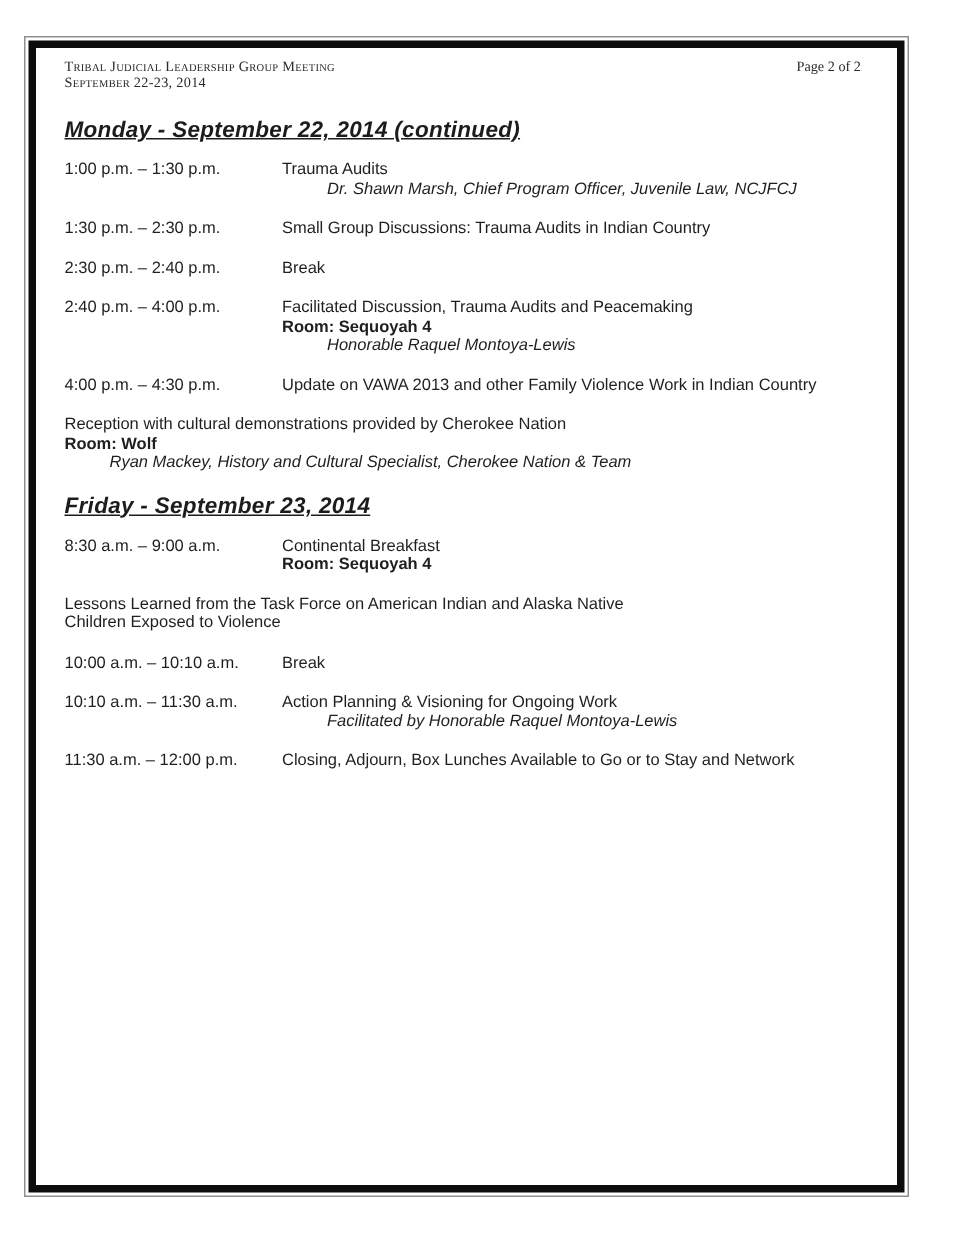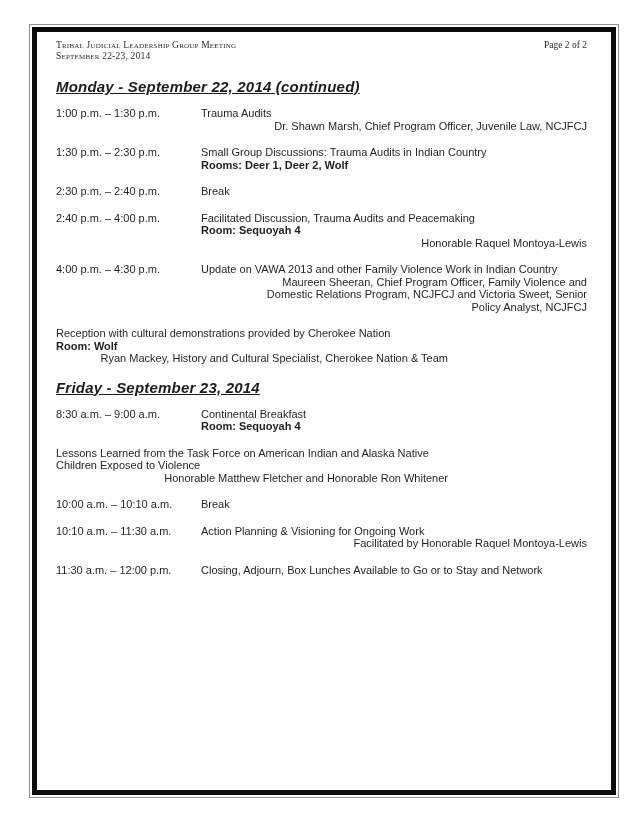--- a/index.html
+++ b/index.html
@@ -8,21 +8,21 @@
     background: #ffffff;
   }
   body {
     width: 636px;
     height: 823px;
     position: relative;
     overflow: hidden;
   }
   .page-frame {
     position: absolute;
-    left: 29px;
+    left: 16px;
     top: 24px;
     width: 590px;
     height: 774px;
     box-sizing: border-box;
     border: 1px solid #8f8f8f;
     padding: 2px;
     background: #ffffff;
   }
   .page-inner {
     width: 100%;
@@ -71,22 +71,22 @@
     flex: 0 0 145px;
     width: 145px;
   }
   .entry-details {
     flex: 1;
     max-width: 392px;
   }
   .ln-normal { }
   .ln-bold { font-weight: bold; }
   .ln-italic {
-    margin-left: 40px;
-    text-align: right;
+    font-style: italic;
+    margin-left: 30px;
   }
 </style>
 </head>
 <body>
 
 <div class="page-frame">
   <div class="page-inner">
 
     <div class="doc-header">
       <div class="meeting-id">
@@ -102,63 +102,60 @@
           <div class="entry-time">1:00 p.m. – 1:30 p.m.</div>
           <div class="entry-details">
             <div class="ln-normal">Trauma Audits</div>
             <div class="ln-italic">Dr. Shawn Marsh, Chief Program Officer, Juvenile Law, NCJFCJ</div>
           </div>
         </div>
         <div class="entry">
           <div class="entry-time">1:30 p.m. – 2:30 p.m.</div>
           <div class="entry-details">
             <div class="ln-normal">Small Group Discussions: Trauma Audits in Indian Country</div>
-            <div class="ln-bold">Rooms: Deer 1, Deer 2, Wolf</div>
           </div>
         </div>
         <div class="entry">
           <div class="entry-time">2:30 p.m. – 2:40 p.m.</div>
           <div class="entry-details">
             <div class="ln-normal">Break</div>
           </div>
         </div>
         <div class="entry">
           <div class="entry-time">2:40 p.m. – 4:00 p.m.</div>
           <div class="entry-details">
             <div class="ln-normal">Facilitated Discussion, Trauma Audits and Peacemaking</div>
             <div class="ln-bold">Room: Sequoyah 4</div>
             <div class="ln-italic">Honorable Raquel Montoya-Lewis</div>
           </div>
         </div>
         <div class="entry">
           <div class="entry-time">4:00 p.m. – 4:30 p.m.</div>
           <div class="entry-details">
             <div class="ln-normal">Update on VAWA 2013 and other Family Violence Work in Indian Country</div>
-            <div class="ln-italic">Maureen Sheeran, Chief Program Officer, Family Violence and Domestic Relations Program, NCJFCJ and Victoria Sweet, Senior Policy Analyst, NCJFCJ</div>
           </div>
         </div>
         <div class="entry">
           <div class="entry-details">
             <div class="ln-normal">Reception with cultural demonstrations provided by Cherokee Nation</div>
             <div class="ln-bold">Room: Wolf</div>
             <div class="ln-italic">Ryan Mackey, History and Cultural Specialist, Cherokee Nation &amp; Team</div>
           </div>
         </div>
         <div class="section-heading">Friday - September 23, 2014</div>
         <div class="entry">
           <div class="entry-time">8:30 a.m. – 9:00 a.m.</div>
           <div class="entry-details">
             <div class="ln-normal">Continental Breakfast</div>
             <div class="ln-bold">Room: Sequoyah 4</div>
           </div>
         </div>
         <div class="entry">
           <div class="entry-details">
             <div class="ln-normal">Lessons Learned from the Task Force on American Indian and Alaska Native Children Exposed to Violence</div>
-            <div class="ln-italic">Honorable Matthew Fletcher and Honorable Ron Whitener</div>
           </div>
         </div>
         <div class="entry">
           <div class="entry-time">10:00 a.m. – 10:10 a.m.</div>
           <div class="entry-details">
             <div class="ln-normal">Break</div>
           </div>
         </div>
         <div class="entry">
           <div class="entry-time">10:10 a.m. – 11:30 a.m.</div>

